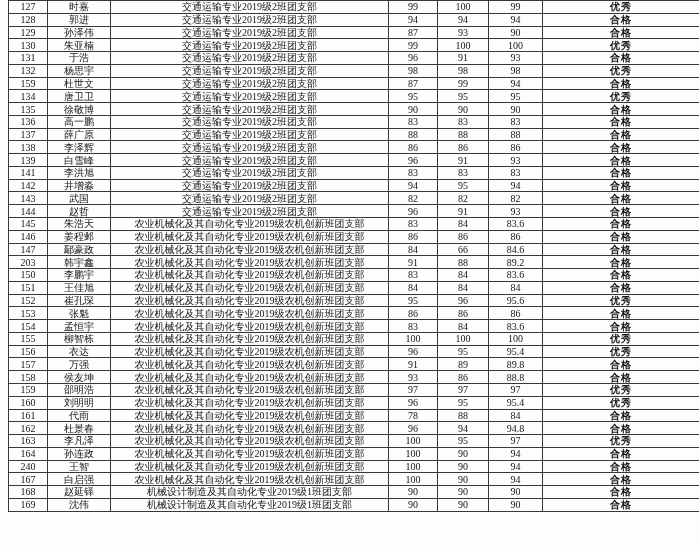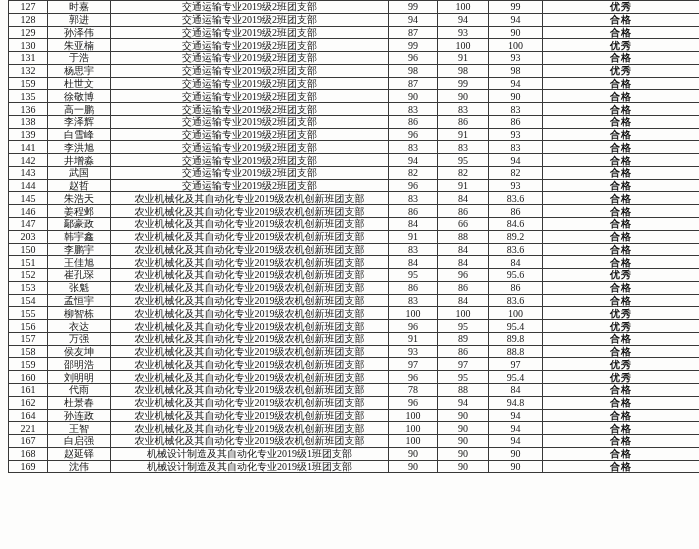--- a/index.html
+++ b/index.html
@@ -121,20 +121,29 @@
   <tr>
     <td class="col-no">159</td>
     <td class="col-name">杜世文</td>
     <td class="col-org">交通运输专业2019级2班团支部</td>
     <td class="col-s1">87</td>
     <td class="col-s2">99</td>
     <td class="col-s3">94</td>
     <td class="col-rating">合格</td>
   </tr>
 
+  <tr>
+    <td class="col-no">134</td>
+    <td class="col-name">唐卫卫</td>
+    <td class="col-org">交通运输专业2019级2班团支部</td>
+    <td class="col-s1">95</td>
+    <td class="col-s2">95</td>
+    <td class="col-s3">95</td>
+    <td class="col-rating">优秀</td>
+  </tr>
 
   <tr>
     <td class="col-no">135</td>
     <td class="col-name">徐敬博</td>
     <td class="col-org">交通运输专业2019级2班团支部</td>
     <td class="col-s1">90</td>
     <td class="col-s2">90</td>
     <td class="col-s3">90</td>
     <td class="col-rating">合格</td>
   </tr>
@@ -142,20 +151,29 @@
   <tr>
     <td class="col-no">136</td>
     <td class="col-name">高一鹏</td>
     <td class="col-org">交通运输专业2019级2班团支部</td>
     <td class="col-s1">83</td>
     <td class="col-s2">83</td>
     <td class="col-s3">83</td>
     <td class="col-rating">合格</td>
   </tr>
 
+  <tr>
+    <td class="col-no">137</td>
+    <td class="col-name">薛广原</td>
+    <td class="col-org">交通运输专业2019级2班团支部</td>
+    <td class="col-s1">88</td>
+    <td class="col-s2">88</td>
+    <td class="col-s3">88</td>
+    <td class="col-rating">合格</td>
+  </tr>
 
   <tr>
     <td class="col-no">138</td>
     <td class="col-name">李泽辉</td>
     <td class="col-org">交通运输专业2019级2班团支部</td>
     <td class="col-s1">86</td>
     <td class="col-s2">86</td>
     <td class="col-s3">86</td>
     <td class="col-rating">合格</td>
   </tr>
@@ -375,34 +393,43 @@
   <tr>
     <td class="col-no">162</td>
     <td class="col-name">杜景春</td>
     <td class="col-org">农业机械化及其自动化专业2019级农机创新班团支部</td>
     <td class="col-s1">96</td>
     <td class="col-s2">94</td>
     <td class="col-s3">94.8</td>
     <td class="col-rating">合格</td>
   </tr>
 
+  <tr>
+    <td class="col-no">163</td>
+    <td class="col-name">李凡泽</td>
+    <td class="col-org">农业机械化及其自动化专业2019级农机创新班团支部</td>
+    <td class="col-s1">100</td>
+    <td class="col-s2">95</td>
+    <td class="col-s3">97</td>
+    <td class="col-rating">优秀</td>
+  </tr>
 
   <tr>
     <td class="col-no">164</td>
     <td class="col-name">孙连政</td>
     <td class="col-org">农业机械化及其自动化专业2019级农机创新班团支部</td>
     <td class="col-s1">100</td>
     <td class="col-s2">90</td>
     <td class="col-s3">94</td>
     <td class="col-rating">合格</td>
   </tr>
 
 
   <tr>
-    <td class="col-no">221</td>
+    <td class="col-no">240</td>
     <td class="col-name">王智</td>
     <td class="col-org">农业机械化及其自动化专业2019级农机创新班团支部</td>
     <td class="col-s1">100</td>
     <td class="col-s2">90</td>
     <td class="col-s3">94</td>
     <td class="col-rating">合格</td>
   </tr>
 
   <tr>
     <td class="col-no">167</td>

